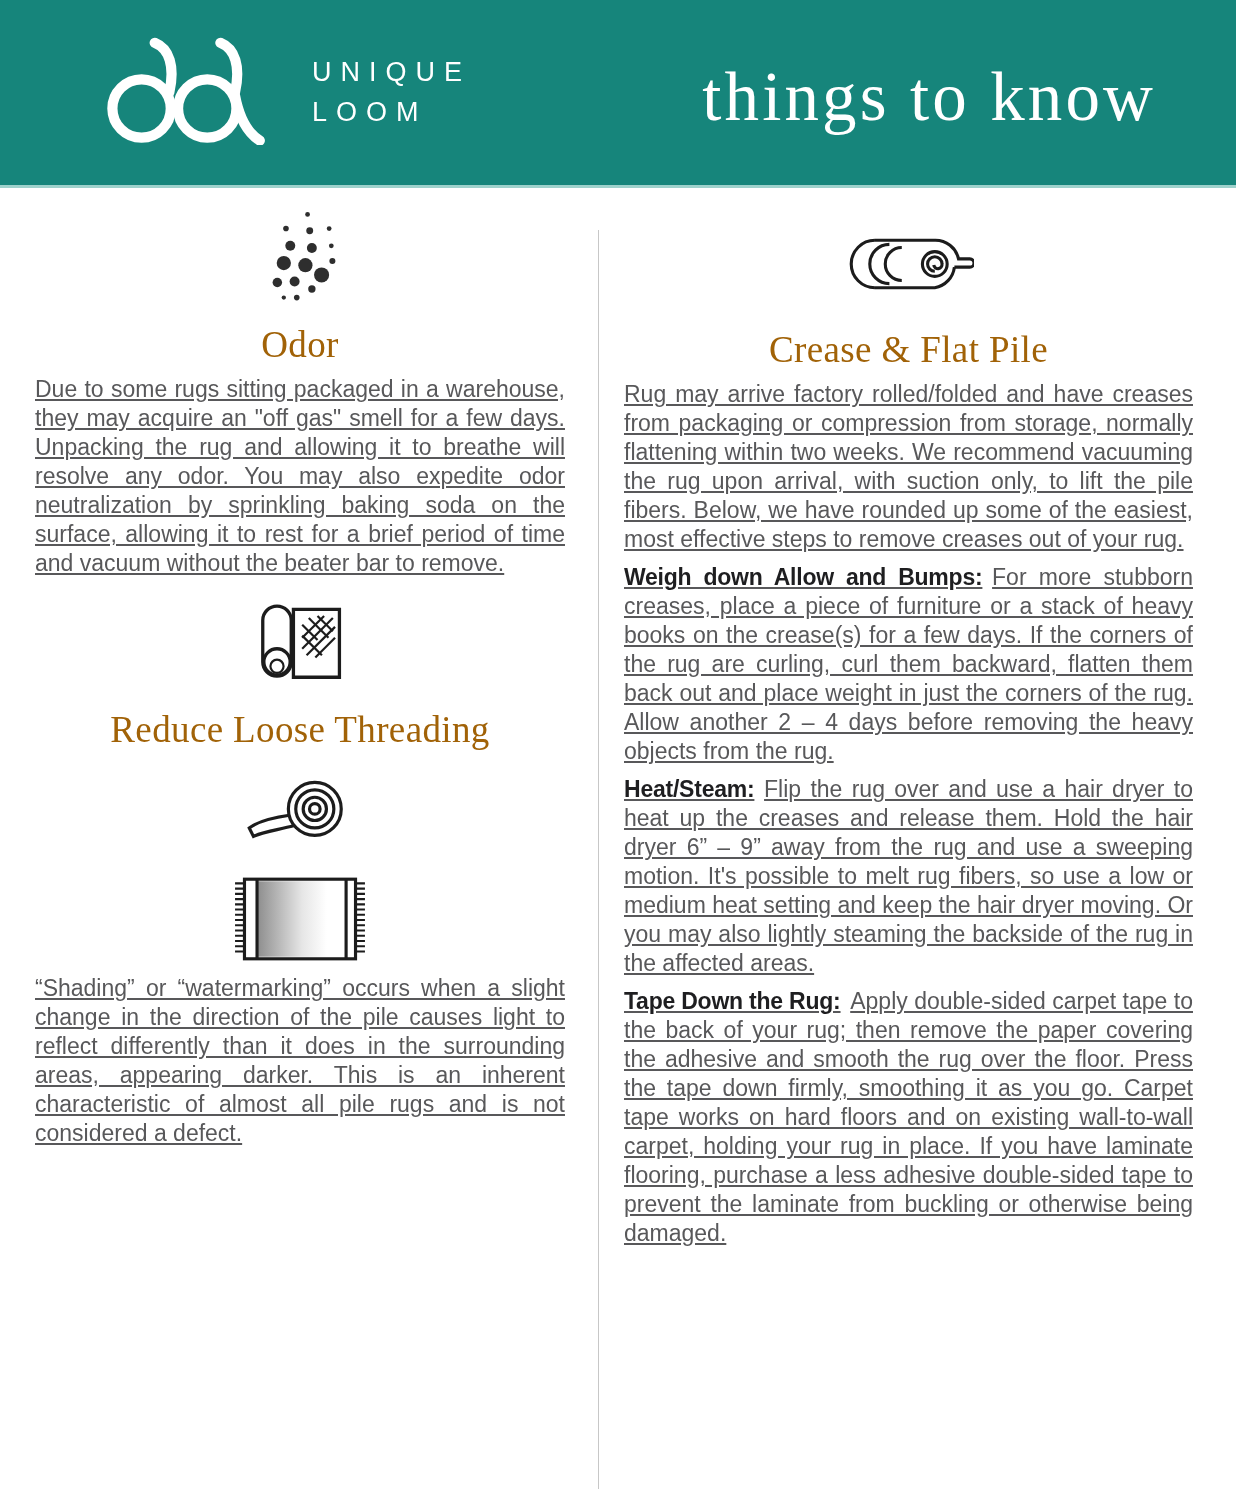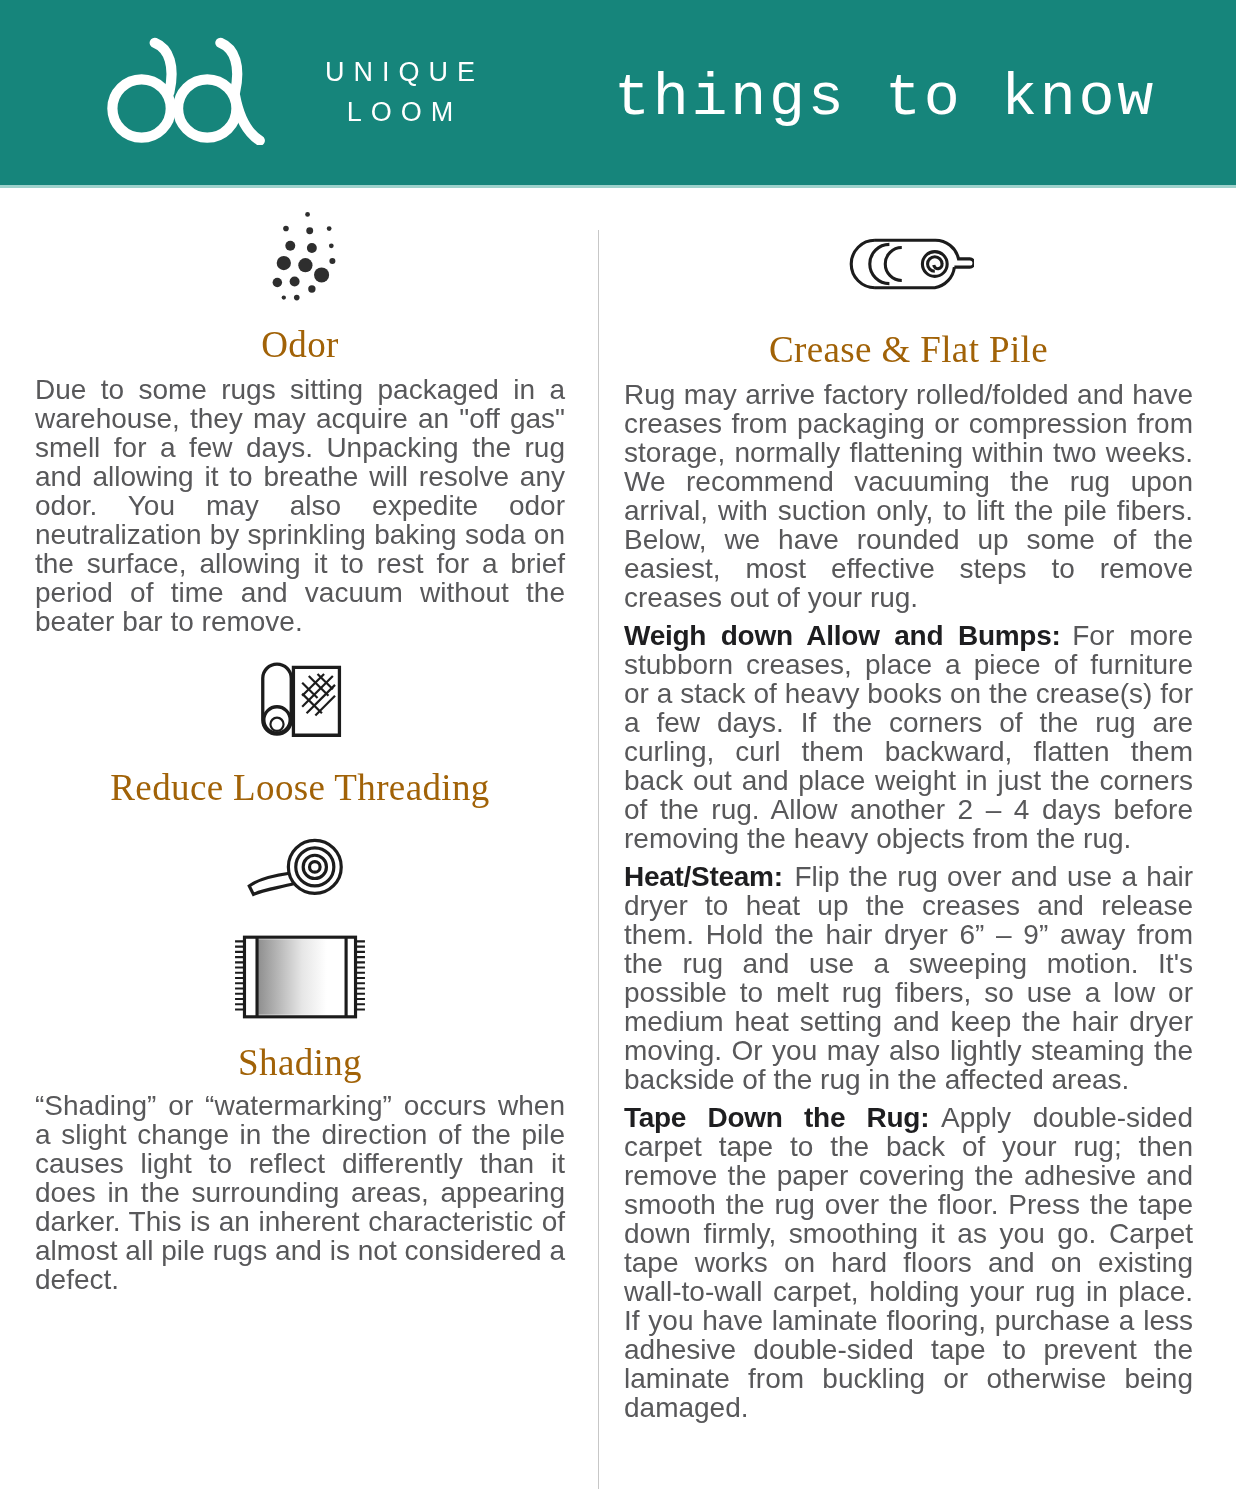--- a/index.html
+++ b/index.html
@@ -16,34 +16,34 @@
   
   .header {
     height: 188px;
     background: #16857B;
     border-bottom: 3px solid #9ed2cc;
     display: flex;
     align-items: center;
   }
   .logo-mark { margin-left: 96px; flex: 0 0 auto; }
   .brand {
-    margin-left: 24px;
+    margin-left: 11px;
     color: #ffffff;
-    text-align: center;
+    text-align: left;
     letter-spacing: 9px;
     font-size: 27px;
     line-height: 1.45;
     font-weight: 400;
   }
   .header-title {
     margin-left: auto;
     margin-right: 80px;
     color: #ffffff;
-    font-family: Liberation Mono, monospace;
-    font-size: 60px;
+    font-family: Liberation Serif, serif;
+    font-size: 69px;
     font-weight: 400;
     letter-spacing: 0.045em;
     line-height: 1;
     padding-bottom: 10px;
     margin-top: 20px;
   }
 
   
   .content {
     display: flex;
@@ -63,24 +63,25 @@
   .icon-wrap { text-align: center; }
   .section-heading {
     font-family: "Liberation Serif", serif;
     color: #a16207;
     font-size: 37px;
     font-weight: 400;
     text-align: center;
     letter-spacing: 0.01em;
   }
   .body-text {
-    font-size: 28px;
+    font-size: 23px;
     line-height: 29px;
     text-align: justify;
     color: #58585a;
+    text-decoration: underline;
   }
   .tip-label {
     font-weight: 700;
     color: #1e1e20;
     margin-right: 0.42em;
     letter-spacing: -0.01em;
   }
 
   
   .s-odor .icon-wrap      { padding-top: 20px; }
@@ -209,21 +210,20 @@
           </defs>
           <g stroke="#1c1c1c" stroke-width="2">
             <path d="M4,8 h8 M4,13 h8 M4,18 h8 M4,23 h8 M4,28 h8 M4,33 h8 M4,38 h8 M4,43 h8 M4,48 h8 M4,53 h8 M4,58 h8 M4,63 h8 M4,68 h8 M4,73 h8"></path>
             <path d="M120,8 h8 M120,13 h8 M120,18 h8 M120,23 h8 M120,28 h8 M120,33 h8 M120,38 h8 M120,43 h8 M120,48 h8 M120,53 h8 M120,58 h8 M120,63 h8 M120,68 h8 M120,73 h8"></path>
           </g>
           <rect x="13" y="4" width="106" height="76" fill="#ffffff" stroke="#1c1c1c" stroke-width="3"></rect>
           <rect x="26" y="6" width="84" height="72" fill="url(#shadeGrad)"></rect>
           <path d="M25,4 V80 M110,4 V80" stroke="#1c1c1c" stroke-width="3" fill="none"></path>
         </svg>
       </div>
-      <div class="section-heading">Shading</div>
       <p class="body-text">“Shading” or “watermarking” occurs when a slight change in the direction of the pile causes light to reflect differently than it does in the surrounding areas, appearing darker. This is an inherent characteristic of almost all pile rugs and is not considered a defect.</p>
     </div>
 
   </div>
 
   <div class="v-divider"></div>
 
   <div class="col-right">
     <div class="section s-crease">
       <div class="icon-wrap">

